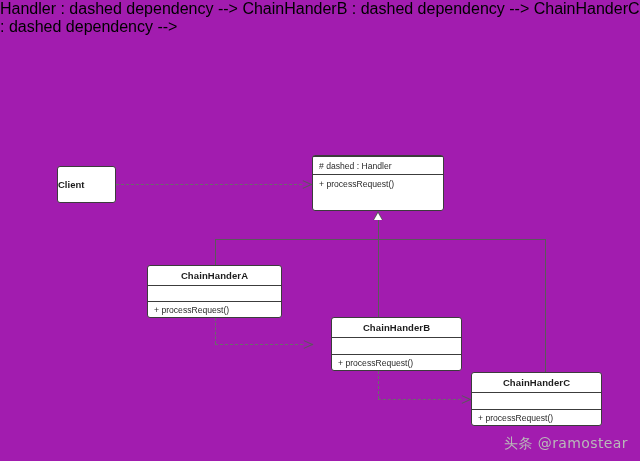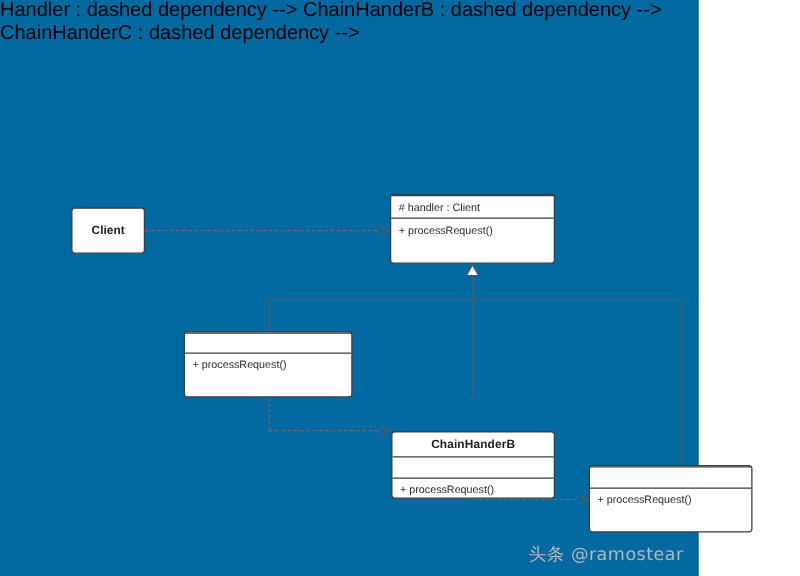--- a/index.html
+++ b/index.html
@@ -13,23 +13,23 @@
     position: relative;
     overflow: hidden;
     font-family: "Liberation Sans", sans-serif;
     -webkit-font-smoothing: antialiased;
   }
 
   #canvas {
     position: absolute;
     left: 0;
     top: 0;
-    width: 559px;
+    width: 640px;
     height: 461px;
-    background: #0369a1;
+    background: #a21caf;
   }
 
   
   .uml-class {
     position: absolute;
     box-sizing: border-box;
     background: #ffffff;
     border: 1px solid #3c3c3c;
     border-radius: 3px;
     z-index: 5;
@@ -63,21 +63,20 @@
 
   
   .plain-box {
     position: absolute;
     box-sizing: border-box;
     background: #ffffff;
     border: 1px solid #3c3c3c;
     border-radius: 3px;
     display: flex;
     align-items: center;
-    justify-content: center;
     font-size: 9.5px;
     font-weight: bold;
     color: #1b1b1b;
     z-index: 5;
   }
 
   
   .line-h, .line-v {
     position: absolute;
     background: #5a5a5a;
@@ -210,52 +209,58 @@
   
 
   
   <div class="plain-box" style="left:57px; top:166px; width:59px; height:37px;">
     <span>Client</span>
   </div>
 
   
   <div class="uml-class" style="left:312px; top:155px; width:132px; height:56px;">
     <div class="compartment attr-compartment" style="height:18px;">
-      <span># handler : Client</span>
+      <span># dashed : Handler</span>
     </div>
     <div class="compartment op-compartment" style="height:18px;">
       <span>+ processRequest()</span>
     </div>
   </div>
 
   
   <div class="uml-class" style="left:147px; top:265px; width:135px; height:53px;">
+    <div class="compartment name-compartment" style="height:19px;">
+      <span>ChainHanderA</span>
+    </div>
     <div class="compartment attr-compartment empty-compartment" style="height:16px;">
       <span></span>
     </div>
     <div class="compartment op-compartment" style="height:17px;">
       <span>+ processRequest()</span>
     </div>
   </div>
 
   
-  <div class="uml-class" style="left:313px; top:317px; width:131px; height:54px;margin-top:28px;">
+  <div class="uml-class" style="left:331px; top:317px; width:131px; height:54px;">
     <div class="compartment name-compartment" style="height:19px;">
       <span>ChainHanderB</span>
     </div>
     <div class="compartment attr-compartment empty-compartment" style="height:17px;">
       <span></span>
     </div>
     <div class="compartment op-compartment" style="height:17px;">
       <span>+ processRequest()</span>
     </div>
   </div>
 
   
   <div class="uml-class" style="left:471px; top:372px; width:131px; height:54px;">
+    <div class="compartment name-compartment" style="height:19px;">
+      <span>ChainHanderC</span>
+    </div>
     <div class="compartment attr-compartment empty-compartment" style="height:17px;">
       <span></span>
     </div>
     <div class="compartment op-compartment" style="height:17px;">
       <span>+ processRequest()</span>
     </div>
   </div>
 
   
   <div id="watermark">头条 @ramostear</div>

